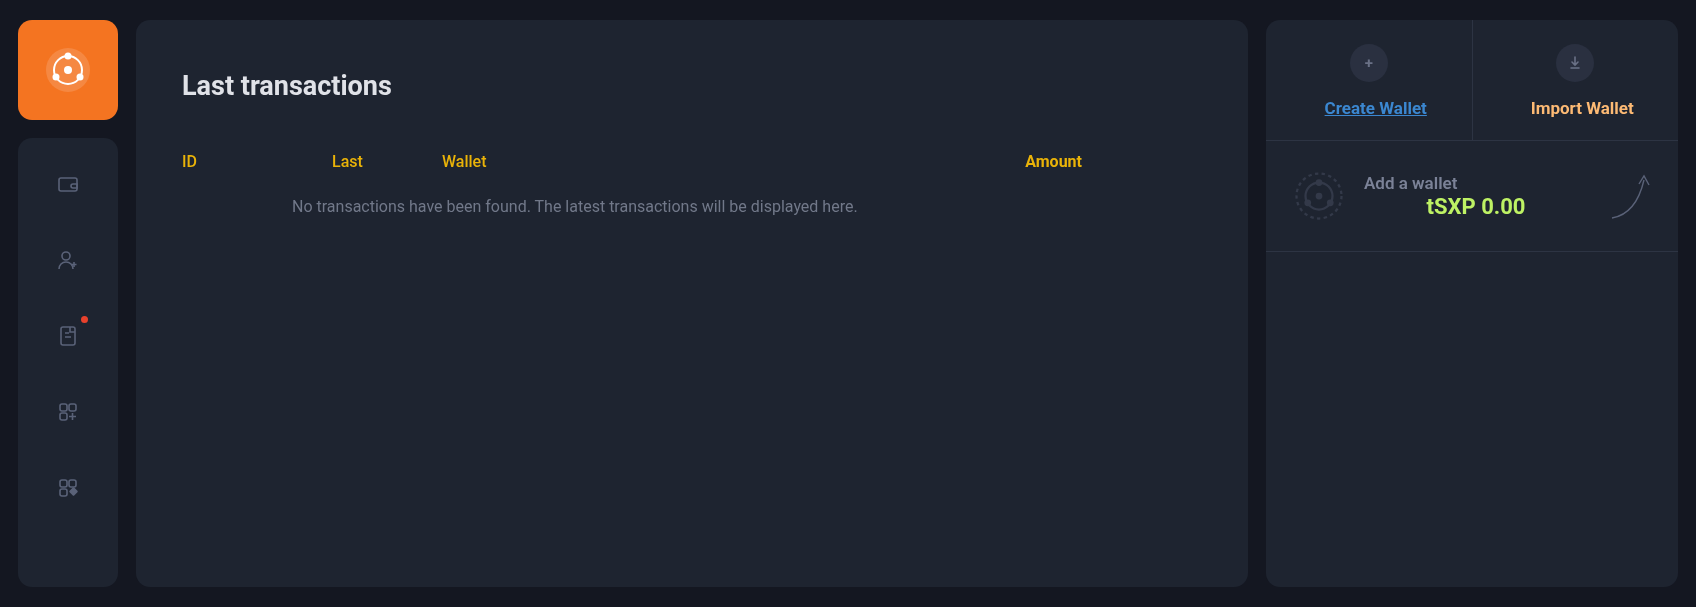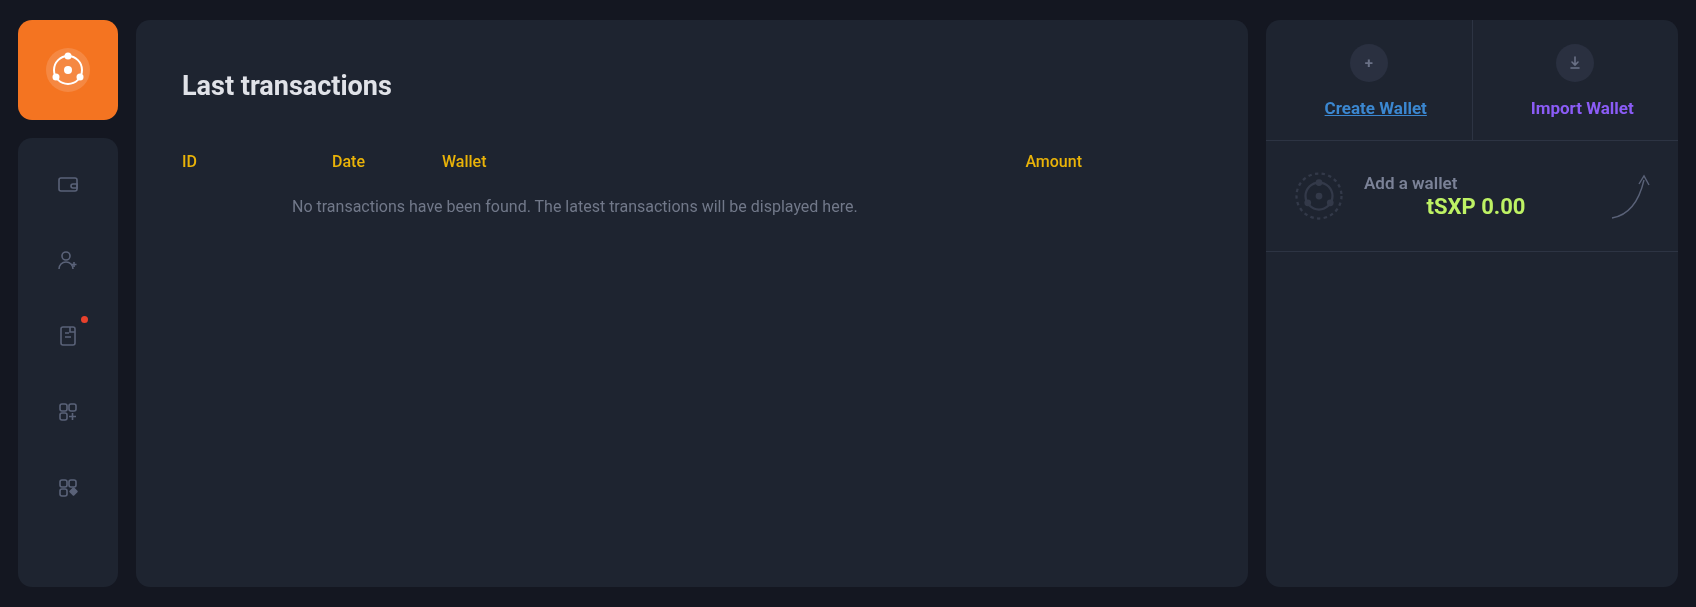--- a/index.html
+++ b/index.html
@@ -89,21 +89,21 @@
       color: #e0e2e8;
       margin-bottom: 50px;
     }
     .table-header {
       display: grid;
       grid-template-columns: 150px 110px 200px 1fr 120px;
       color: #eab308;
       font-size: 16px;
       font-weight: 500;
     }
-    .th-amount { text-align: right; }
+    .th-amount { text-align: right; font-weight: bold; }
     .empty-msg {
       margin-top: 26px;
       color: #717889;
       font-size: 16px;
       padding-left: 110px;
     }
 
     
     .rightpanel {
       width: 412px;
@@ -143,21 +143,21 @@
     .tab-label {
       font-size: 17px;
       font-weight: 700;
       padding-left: 14px;
     }
     .tab-create .tab-label {
       color: #3b87d0;
       text-decoration: underline;
     }
     .tab-import .tab-label {
-      color: #8b5cf6;
+      color: #fdba74;
     }
 
     .wallet-box {
       padding: 28px 26px;
       display: flex;
       align-items: center;
       gap: 18px;
       border-bottom: 1px solid #2d3443;
     }
     .wallet-icon {
@@ -241,21 +241,21 @@
       </svg>
     </div>
 
   </div>
 </div>
 
 <div class="main">
   <h1>Last transactions</h1>
   <div class="table-header">
     <div>ID</div>
-    <div>Date</div>
+    <div>Last</div>
     <div>Wallet</div>
     <div class="th-amount">Amount</div>
   </div>
   <div class="empty-msg">No transactions have been found. The latest transactions will be displayed here.</div>
 </div>
 
 <div class="rightpanel">
   <div class="tabs">
     <div class="tab tab-create">
       <div class="tab-icon">+</div>

